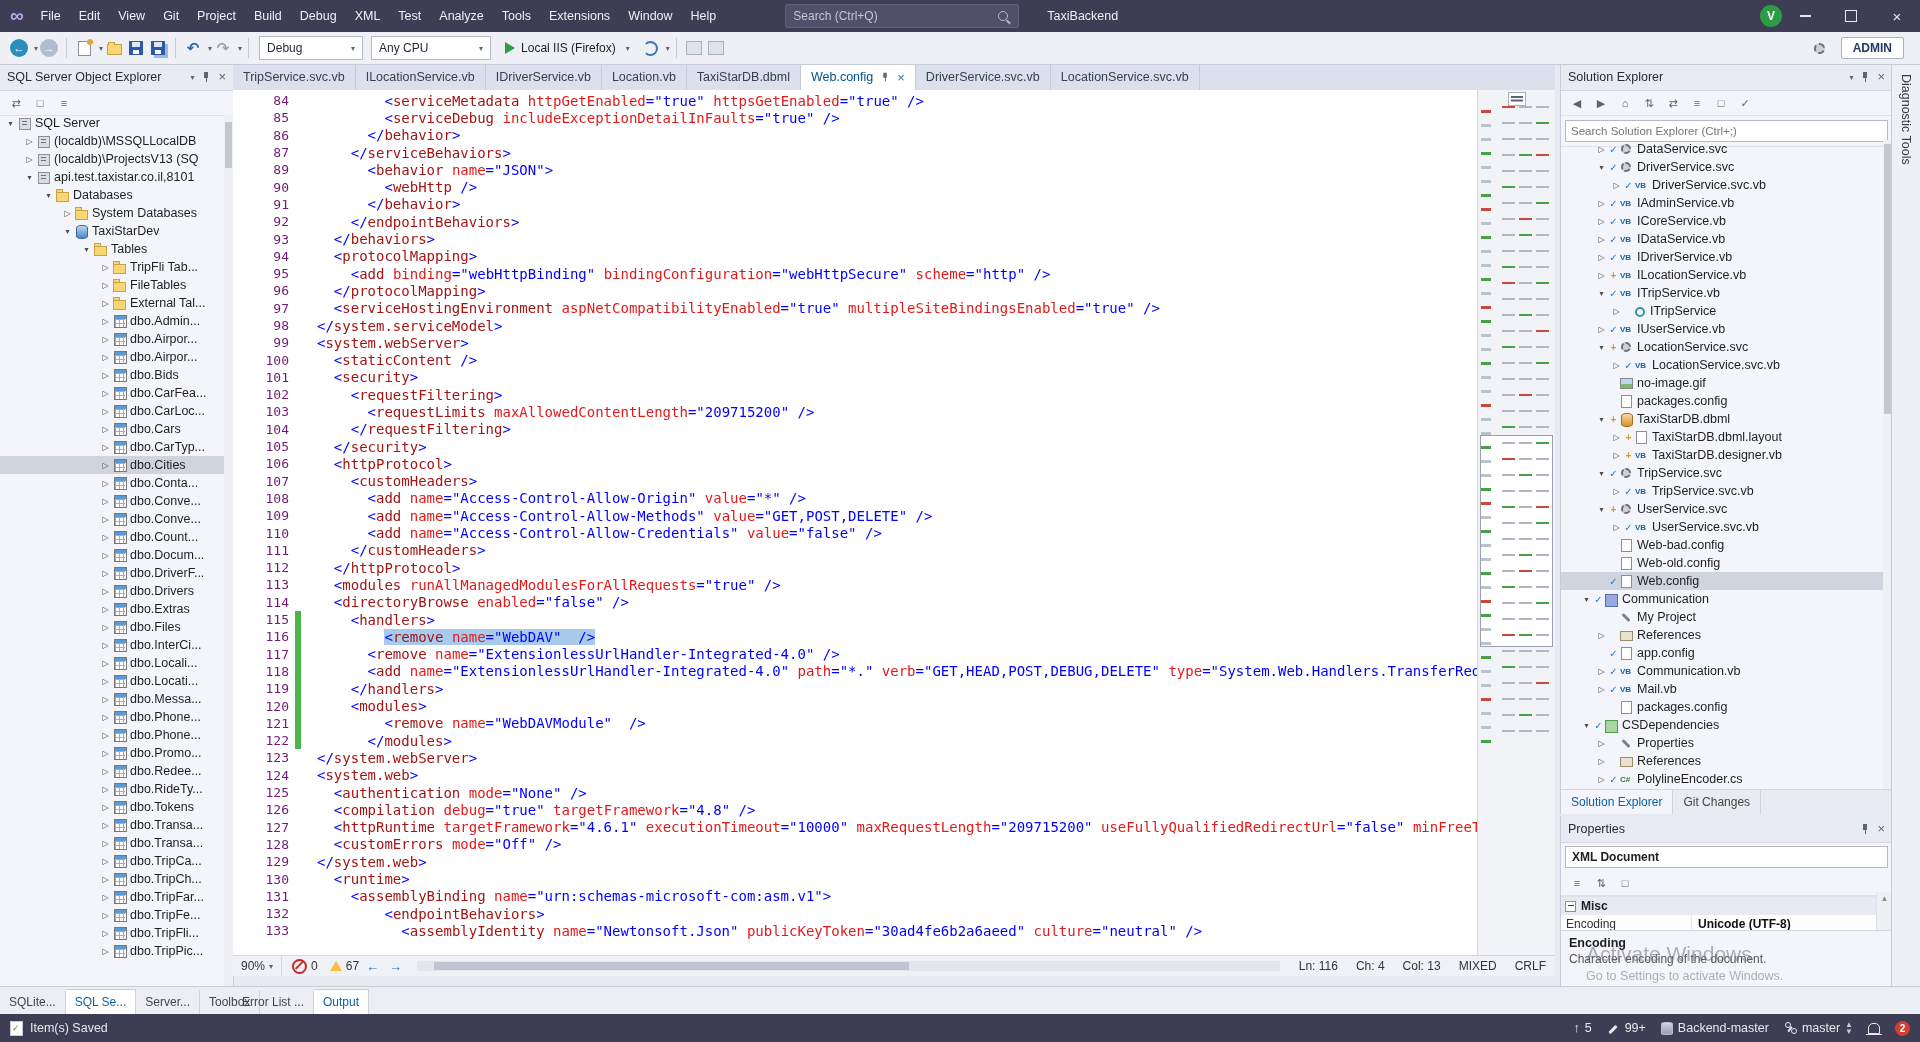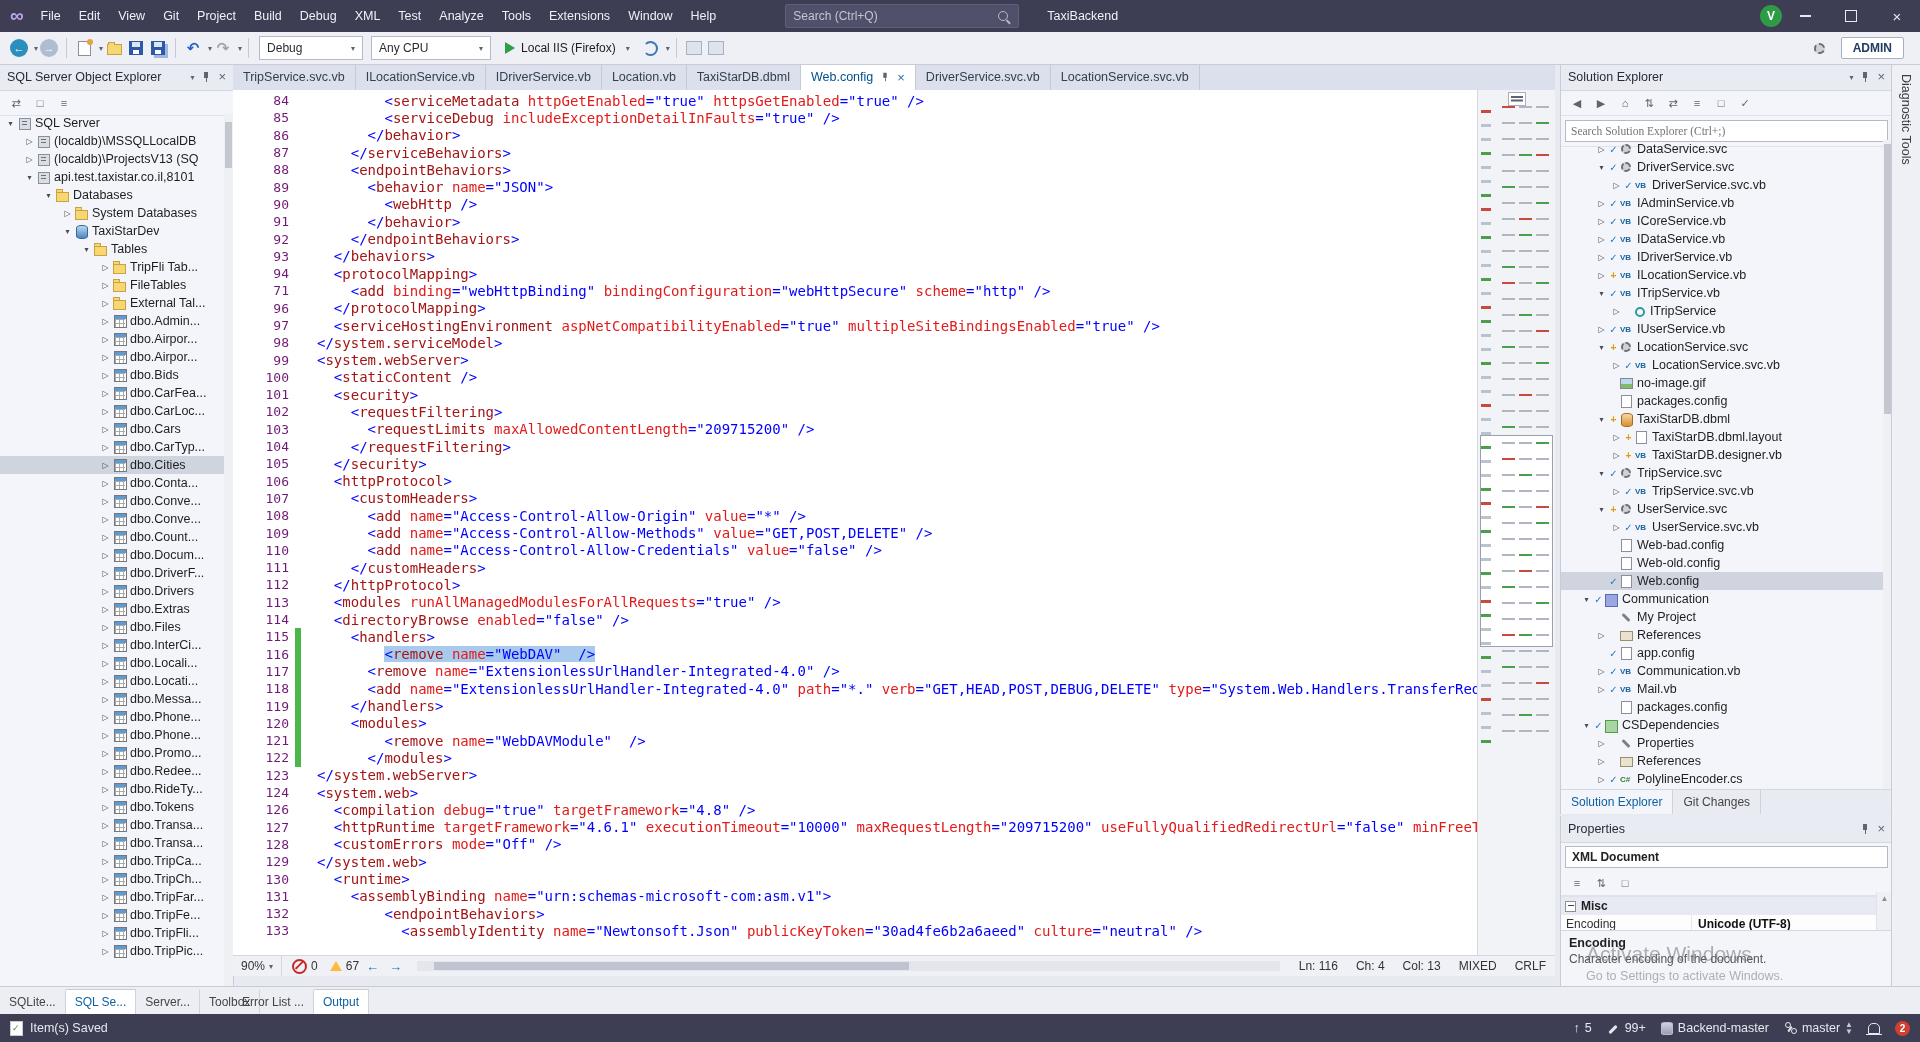--- a/index.html
+++ b/index.html
@@ -121,21 +121,21 @@
   .err-ic::after{content:'';position:absolute;left:0;right:0;top:3.5px;height:2px;background:#c62828;transform:rotate(-45deg);}
   .warn-ic{width:0;height:0;border-left:6px solid transparent;border-right:6px solid transparent;border-bottom:10px solid #fbbc3d;margin:0 4px 0 10px;flex:none;}
   .cnt{margin-right:2px;}
   .nav-arrow{color:#2d6da4;margin:0 5px;font-size:13px;}
   .hscroll{flex:1;height:10px;background:#e4e6ee;margin:0 10px;position:relative;}
   .hthumb{position:absolute;left:2%;width:55%;top:1px;bottom:1px;background:#c0c4d0;}
   .stat{margin:0 9px;color:#333;white-space:nowrap;}
   
   .sol-pane{position:absolute;right:28px;top:64px;width:331px;height:750px;background:#f4f5fa;border-left:1px solid #c9ccd6;overflow:hidden;}
   .sol-search{height:26px;display:flex;align-items:center;padding:2px 4px;background:#f4f5fa;border-bottom:1px solid #e0e2ea;}
-  .sol-search input{flex:1;height:20px;border:1px solid #b6bac6;background:#fff;font-size:11.5px;padding:0 5px;color:#333;font-family:Liberation Serif, serif;outline:none;}
+  .sol-search input{flex:1;height:20px;border:1px solid #b6bac6;background:#fff;font-size:11.5px;padding:0 5px;color:#333;font-family:Liberation Sans, sans-serif;outline:none;}
   .sol-tree{position:absolute;top:76px;left:0;right:9px;bottom:24px;overflow:hidden;font-size:12.5px;}
   .sol-scroll{position:absolute;right:0;top:76px;bottom:24px;width:9px;background:#eef0f4;}
   .sol-thumb{position:absolute;left:1px;right:1px;top:4px;height:270px;background:#c4c7d0;}
   .sol-tabs{position:absolute;left:0;right:0;bottom:0;height:24px;background:#e9ebf2;border-top:1px solid #d4d7e0;display:flex;align-items:stretch;}
   .stab{padding:4px 10px;font-size:12px;color:#444;border-right:1px solid #d0d3dc;display:flex;align-items:center;}
   .stab.active{background:#f4f5fa;color:#0b61a4;}
   
   .prop-pane{position:absolute;right:28px;top:816px;width:331px;bottom:55px;background:#f4f5fa;border-left:1px solid #c9ccd6;overflow:hidden;}
   .prop-combo{margin:3px 4px;height:20px;background:#fff;border:1px solid #b6bac6;display:flex;align-items:center;padding:0 6px;font-size:12px;font-weight:bold;color:#222;}
   .prop-grid{border-top:1px solid #e0e2ea;}
@@ -575,26 +575,20 @@
         <span class="outm"></span>
         <span class="codeln">      <span class="xd">&lt;/</span><span class="xt">behavior</span><span class="xd">&gt;</span></span>
       </div>
       <div class="cl">
         <span class="ln">87</span>
         <span class="chg"></span>
         <span class="outm"></span>
         <span class="codeln">    <span class="xd">&lt;/</span><span class="xt">serviceBehaviors</span><span class="xd">&gt;</span></span>
       </div>
       <div class="cl">
-        <span class="ln">88</span>
-        <span class="chg"></span>
-        <span class="outm"></span>
-        <span class="codeln">    <span class="xd">&lt;</span><span class="xt">endpointBehaviors</span><span class="xd">&gt;</span></span>
-      </div>
-      <div class="cl">
         <span class="ln">89</span>
         <span class="chg"></span>
         <span class="outm"></span>
         <span class="codeln">      <span class="xd">&lt;</span><span class="xt">behavior</span> <span class="xa">name</span><span class="xd">=</span><span class="xv">"JSON"</span><span class="xd">&gt;</span></span>
       </div>
       <div class="cl">
         <span class="ln">90</span>
         <span class="chg"></span>
         <span class="outm"></span>
         <span class="codeln">        <span class="xd">&lt;</span><span class="xt">webHttp</span> <span class="xd">/&gt;</span></span>
@@ -617,21 +611,21 @@
         <span class="outm"></span>
         <span class="codeln">  <span class="xd">&lt;/</span><span class="xt">behaviors</span><span class="xd">&gt;</span></span>
       </div>
       <div class="cl">
         <span class="ln">94</span>
         <span class="chg"></span>
         <span class="outm"></span>
         <span class="codeln">  <span class="xd">&lt;</span><span class="xt">protocolMapping</span><span class="xd">&gt;</span></span>
       </div>
       <div class="cl">
-        <span class="ln">71</span>
+        <span class="ln">95</span>
         <span class="chg"></span>
         <span class="outm"></span>
         <span class="codeln">    <span class="xd">&lt;</span><span class="xt">add</span> <span class="xa">binding</span><span class="xd">=</span><span class="xv">"webHttpBinding"</span> <span class="xa">bindingConfiguration</span><span class="xd">=</span><span class="xv">"webHttpSecure"</span> <span class="xa">scheme</span><span class="xd">=</span><span class="xv">"http"</span> <span class="xd">/&gt;</span></span>
       </div>
       <div class="cl">
         <span class="ln">96</span>
         <span class="chg"></span>
         <span class="outm"></span>
         <span class="codeln">  <span class="xd">&lt;/</span><span class="xt">protocolMapping</span><span class="xd">&gt;</span></span>
       </div>
@@ -795,20 +789,26 @@
         <span class="ln">123</span>
         <span class="chg"></span>
         <span class="outm"></span>
         <span class="codeln"><span class="xd">&lt;/</span><span class="xt">system.webServer</span><span class="xd">&gt;</span></span>
       </div>
       <div class="cl">
         <span class="ln">124</span>
         <span class="chg"></span>
         <span class="outm"></span>
         <span class="codeln"><span class="xd">&lt;</span><span class="xt">system.web</span><span class="xd">&gt;</span></span>
+      </div>
+      <div class="cl">
+        <span class="ln">125</span>
+        <span class="chg"></span>
+        <span class="outm"></span>
+        <span class="codeln">  <span class="xd">&lt;</span><span class="xt">authentication</span> <span class="xa">mode</span><span class="xd">=</span><span class="xv">"None"</span> <span class="xd">/&gt;</span></span>
       </div>
       <div class="cl">
         <span class="ln">126</span>
         <span class="chg"></span>
         <span class="outm"></span>
         <span class="codeln">  <span class="xd">&lt;</span><span class="xt">compilation</span> <span class="xa">debug</span><span class="xd">=</span><span class="xv">"true"</span> <span class="xa">targetFramework</span><span class="xd">=</span><span class="xv">"4.8"</span> <span class="xd">/&gt;</span></span>
       </div>
       <div class="cl">
         <span class="ln">127</span>
         <span class="chg"></span>

